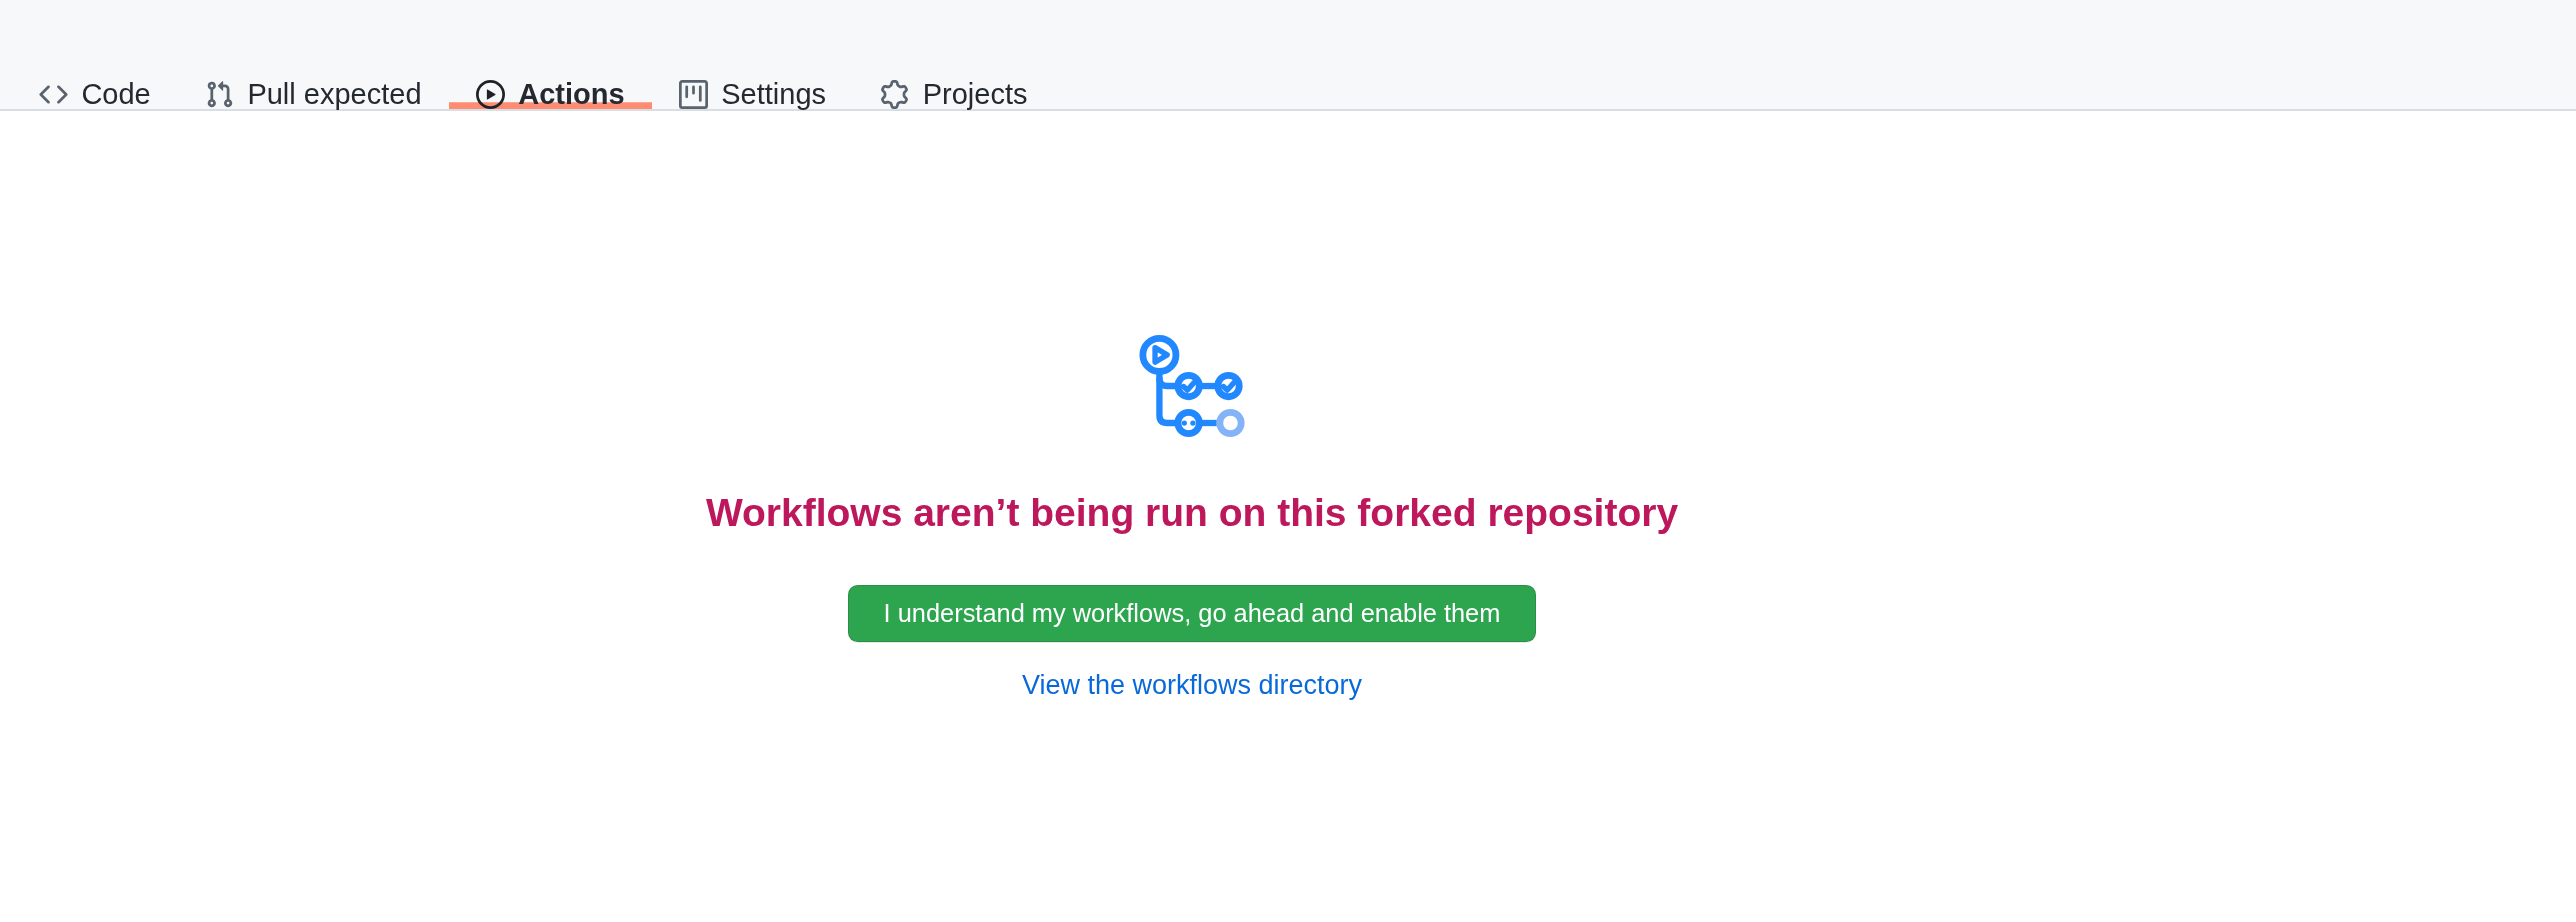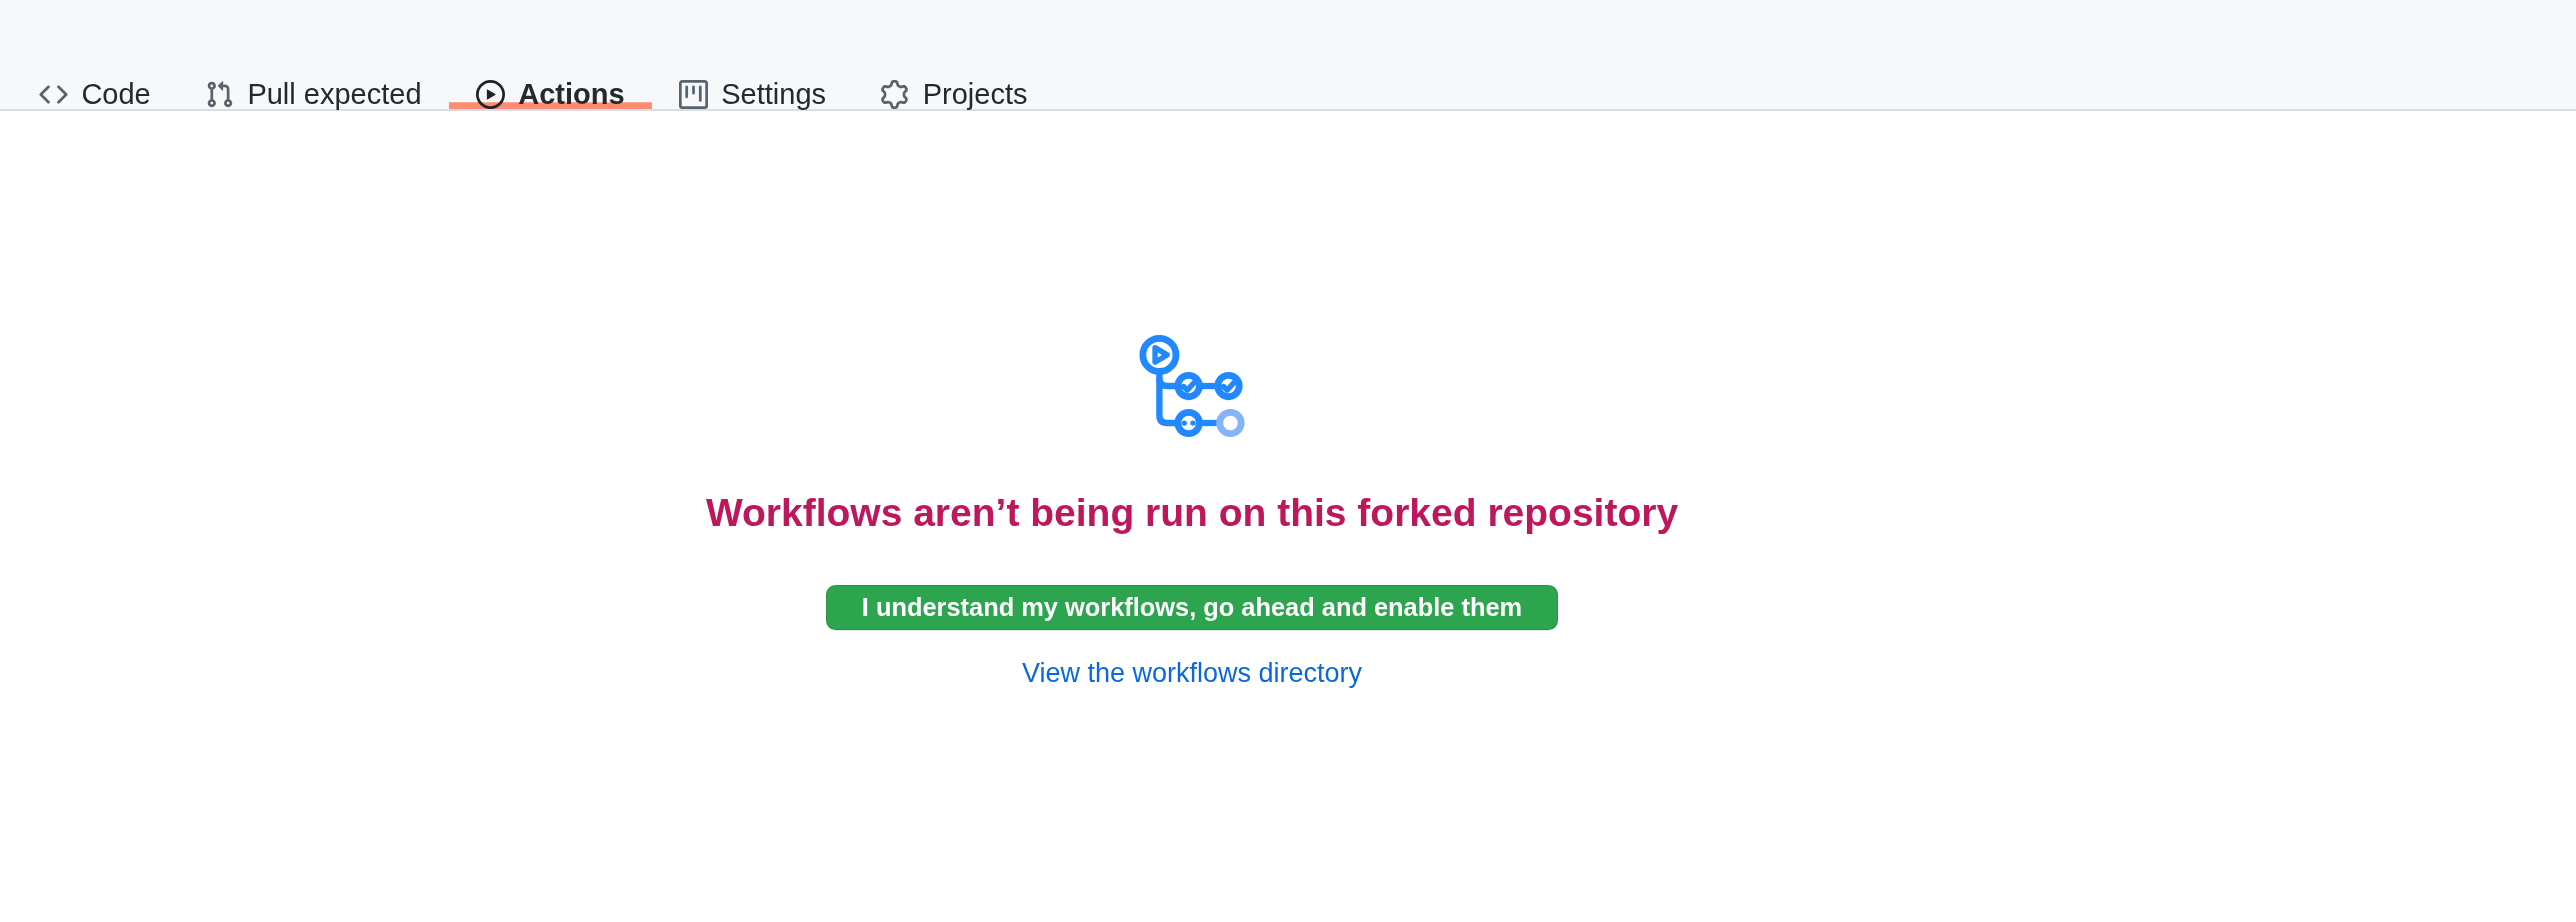--- a/index.html
+++ b/index.html
@@ -59,25 +59,25 @@
   }
   .bs-desc {
     margin: 15.6px auto 0;
     max-width: 1583px;
     font-size: 27px;
     line-height: 41px;
     color: #57606a;
   }
   .btn-primary {
     margin-top: 47px;
-    height: 45px;
+    height: 57px;
     padding: 0 35px;
     font-family: inherit;
     font-size: 25.4px;
-    font-weight: 700;
+    font-weight: 400;
     color: #ffffff;
     background: var(--button_green, #2da44e);
     border: 1px solid rgba(27, 31, 36, 0.15);
     border-radius: 9.8px;
     cursor: pointer;
     box-shadow: 0 1px 0 rgba(27, 31, 36, 0.1);
   }
   .wf-link {
     display: block;
     margin-top: 28px;

